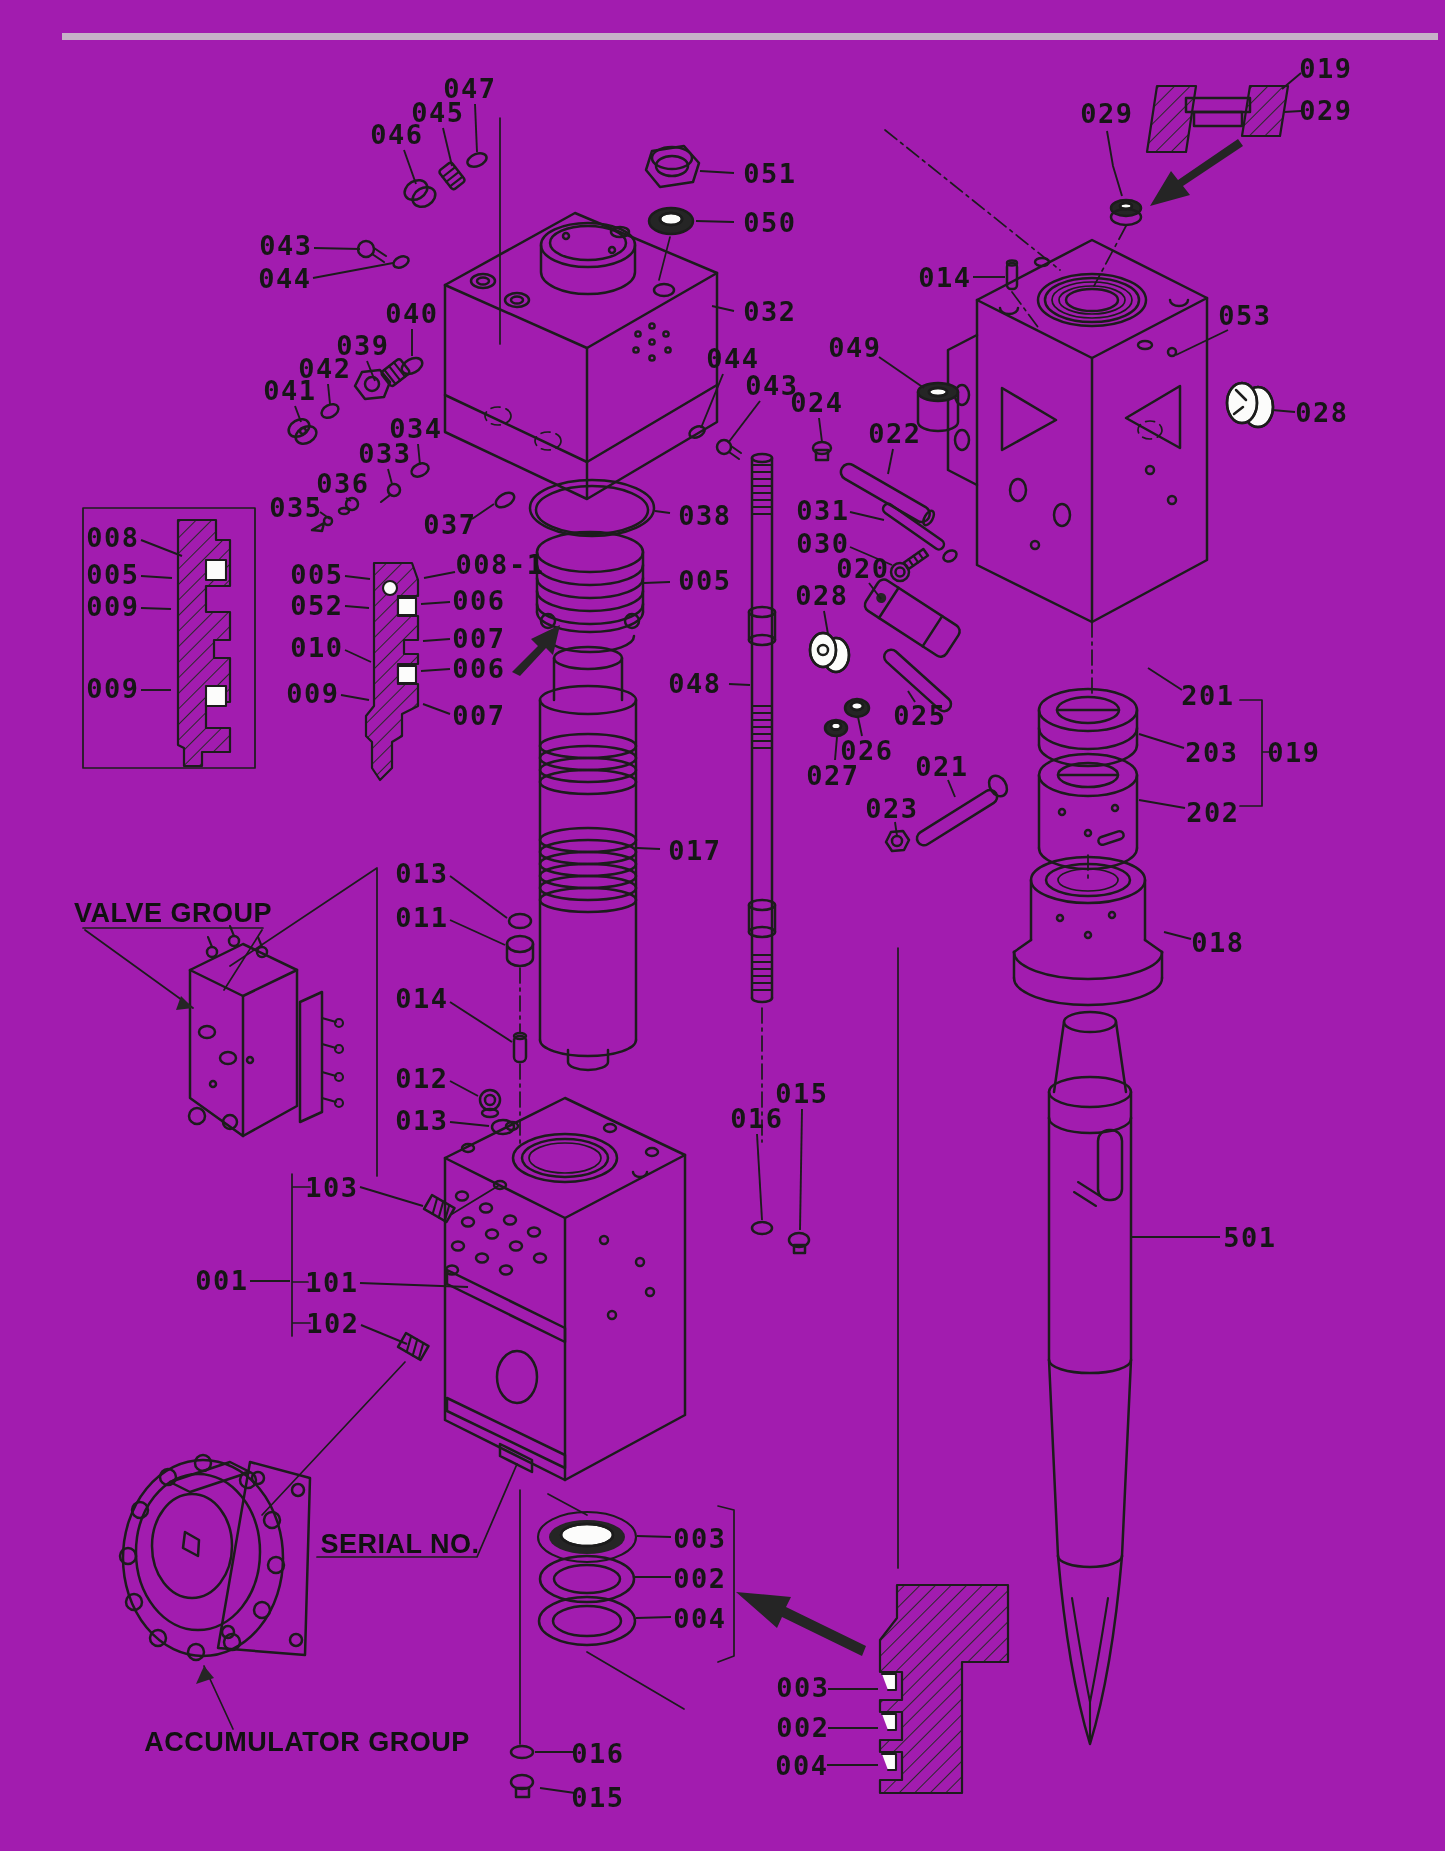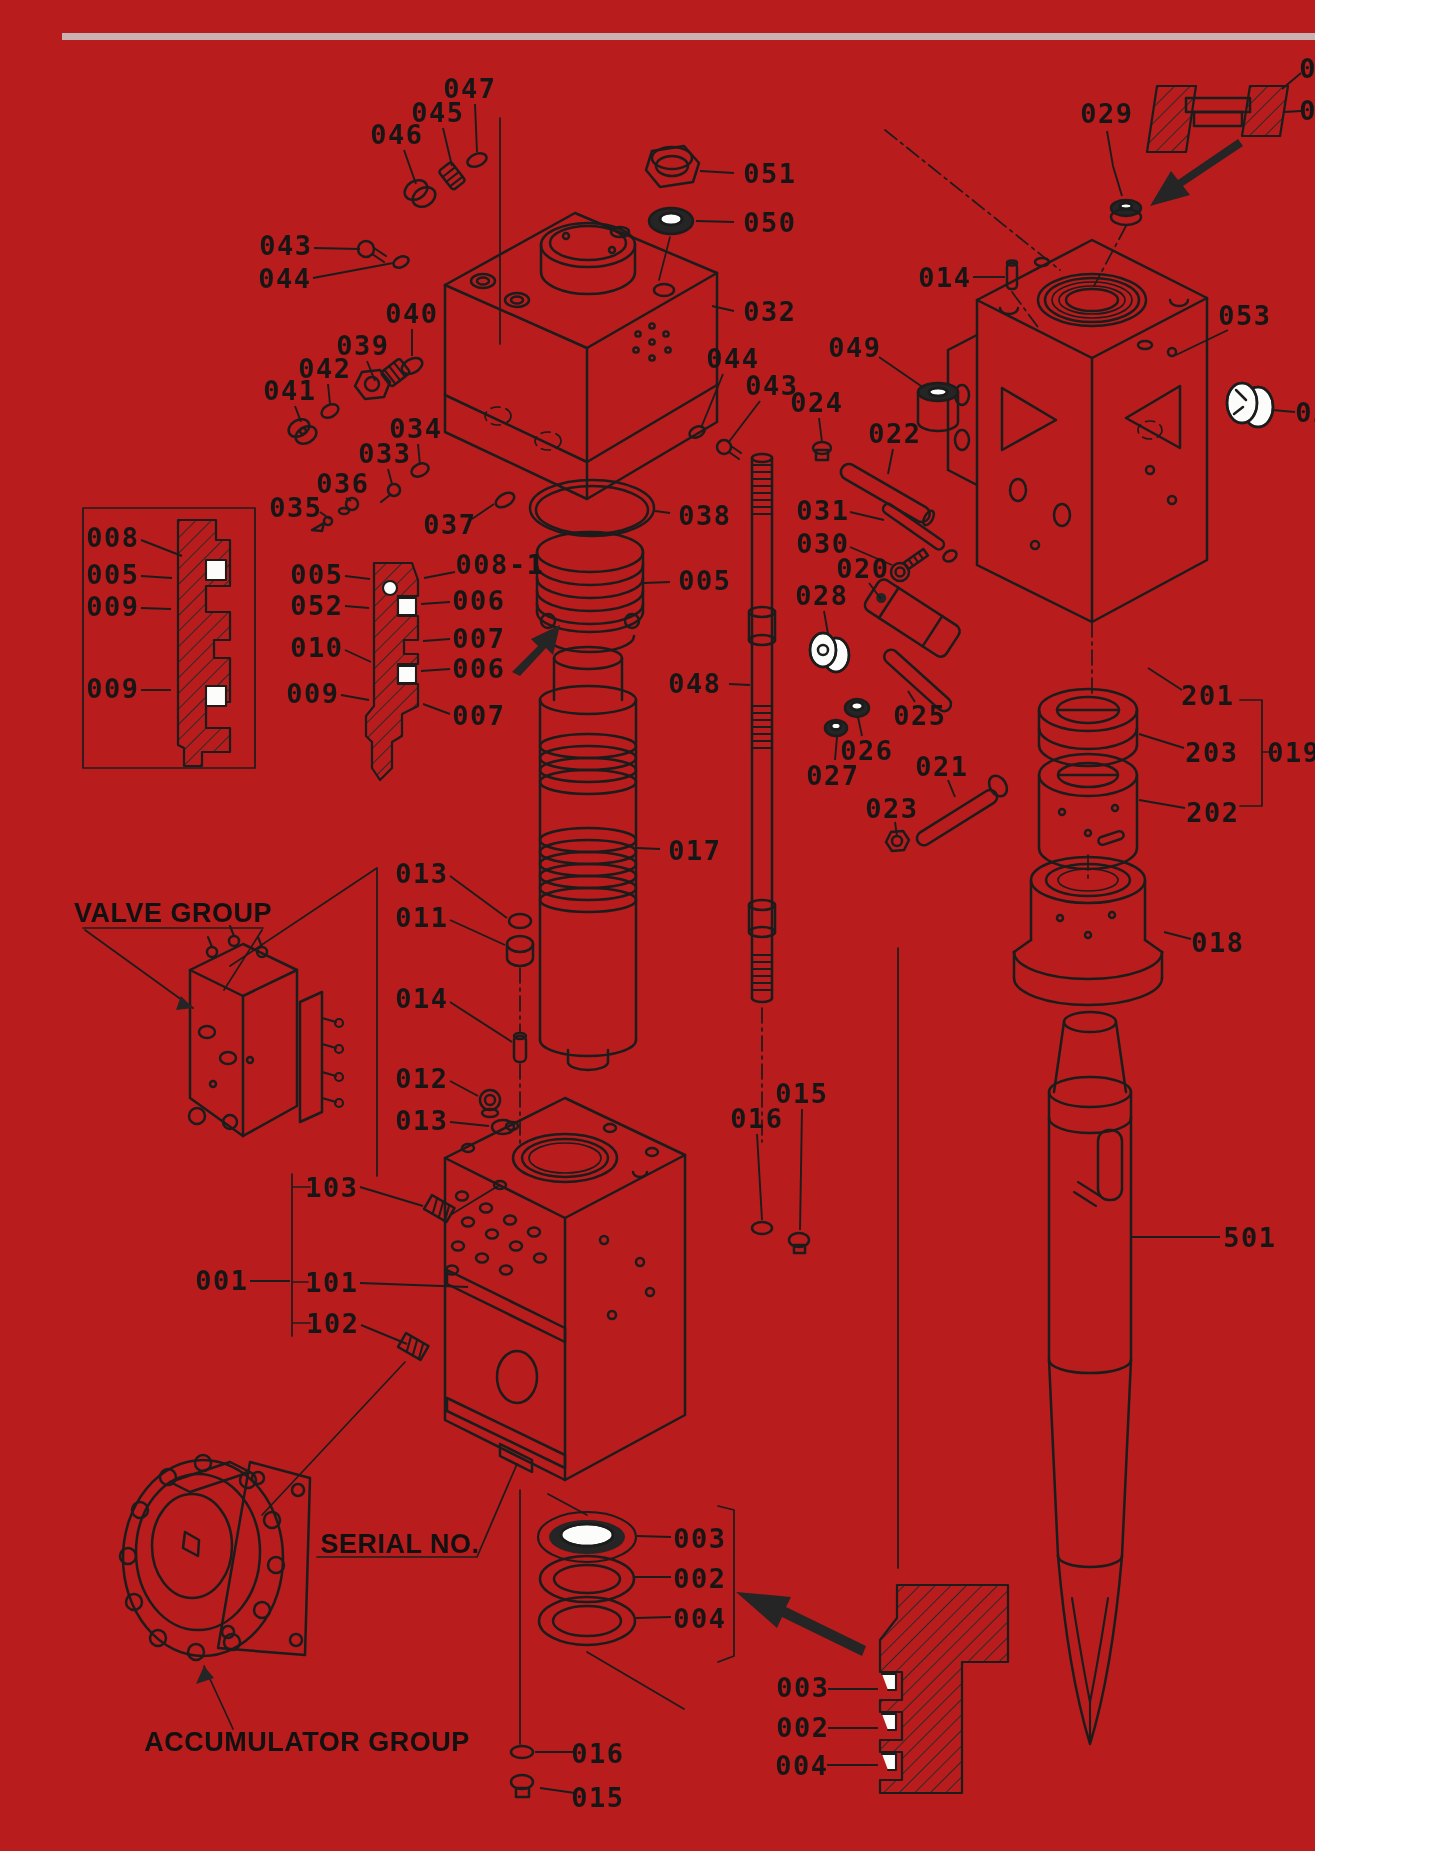--- a/index.html
+++ b/index.html
@@ -1,16 +1,16 @@
 <!DOCTYPE html>
 <html><head>
 <meta charset="utf-8">
 <style>
   html,body{margin:0;padding:0;background:#ffffff}
-  .stage{width:1315px;height:1851px;position:relative;background:#b91c1c;overflow:hidden}
+  .stage{width:1445px;height:1851px;position:relative;background:#a21caf;overflow:hidden}
   svg{display:block}
   .ink{stroke:#1c1c1c;fill:none;stroke-width:2.5;stroke-linecap:round;stroke-linejoin:round}
   .thin{stroke-width:1.7}
   .med{stroke-width:2.1}
   .fillbg{fill:#fcfcfb}
   .darkfill{fill:#252525;stroke:none}
   .dash{stroke-dasharray:9 6}
   .dashdot{stroke-dasharray:15 5 3 5}
   .leader{stroke:#1c1c1c;stroke-width:1.9;fill:none}
   .callout{font:700 27px "DejaVu Sans Mono", monospace;fill:#161616;text-anchor:middle;letter-spacing:1.5px}

